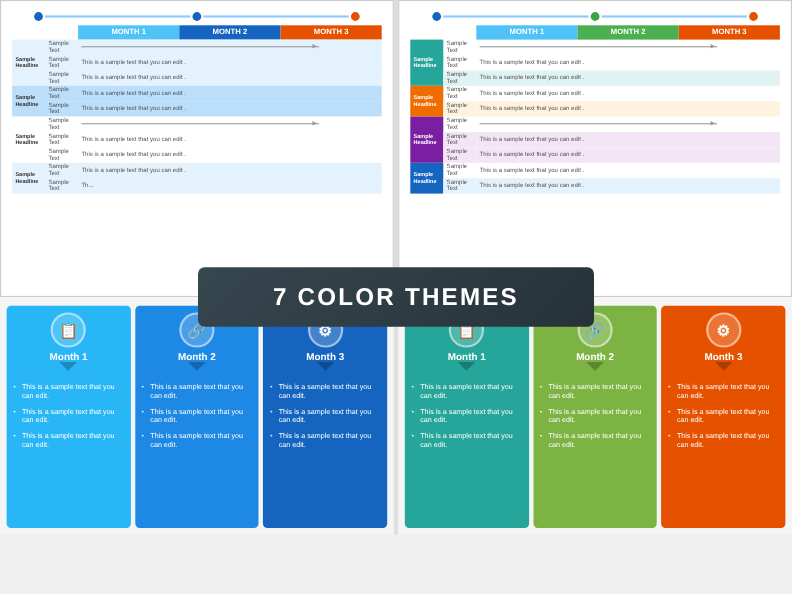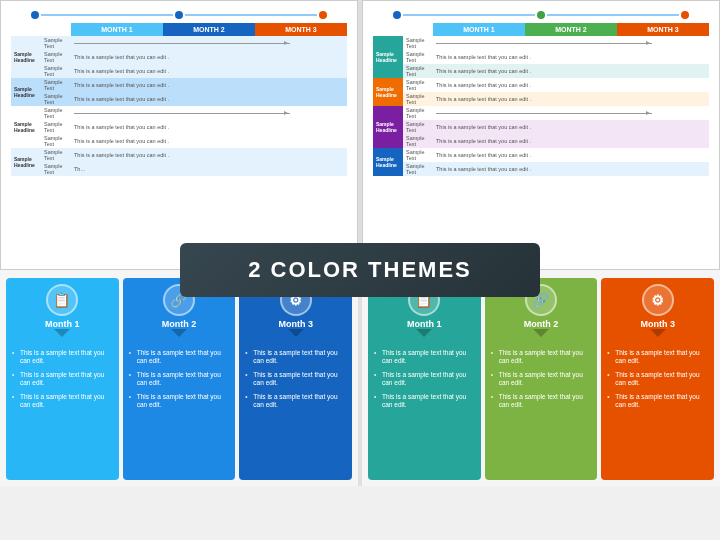--- a/index.html
+++ b/index.html
@@ -387,21 +387,21 @@
             <td colspan="3" class="sample-text-cell">This is a sample text that you can edit .</td>
           </tr>
       </tbody>
     </table>
   </div>
 </div>
 
 <div style="position:relative; height:0; z-index:20;">
   <div style="position:absolute; top:-27px; left:0; right:0; display:flex; justify-content:center;">
     <div class="center-banner" style="width:360px;">
-      <h2>2 COLOR THEMES</h2>
+      <h2>7 COLOR THEMES</h2>
     </div>
   </div>
 </div>
 
 <div class="bottom-half">
 
   <div class="months-section" id="months-left">
       <div class="month-card m-blue-1">
         <div class="month-card-header">
           <div class="month-icon">📋</div>

